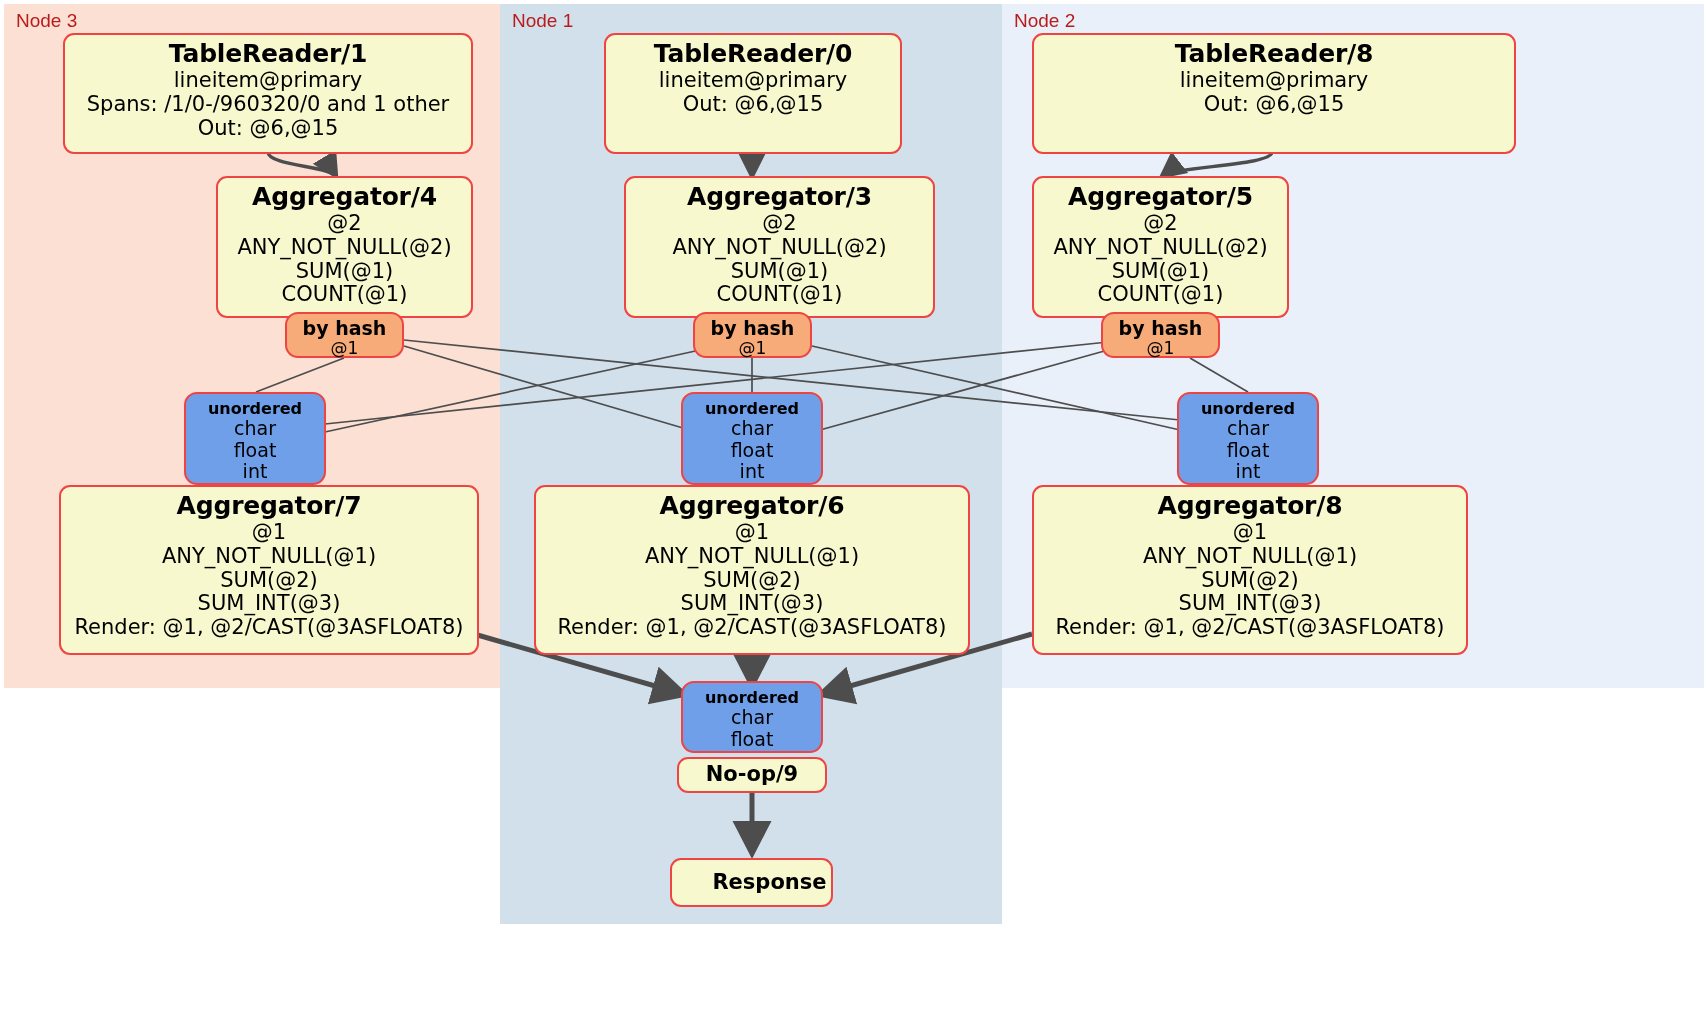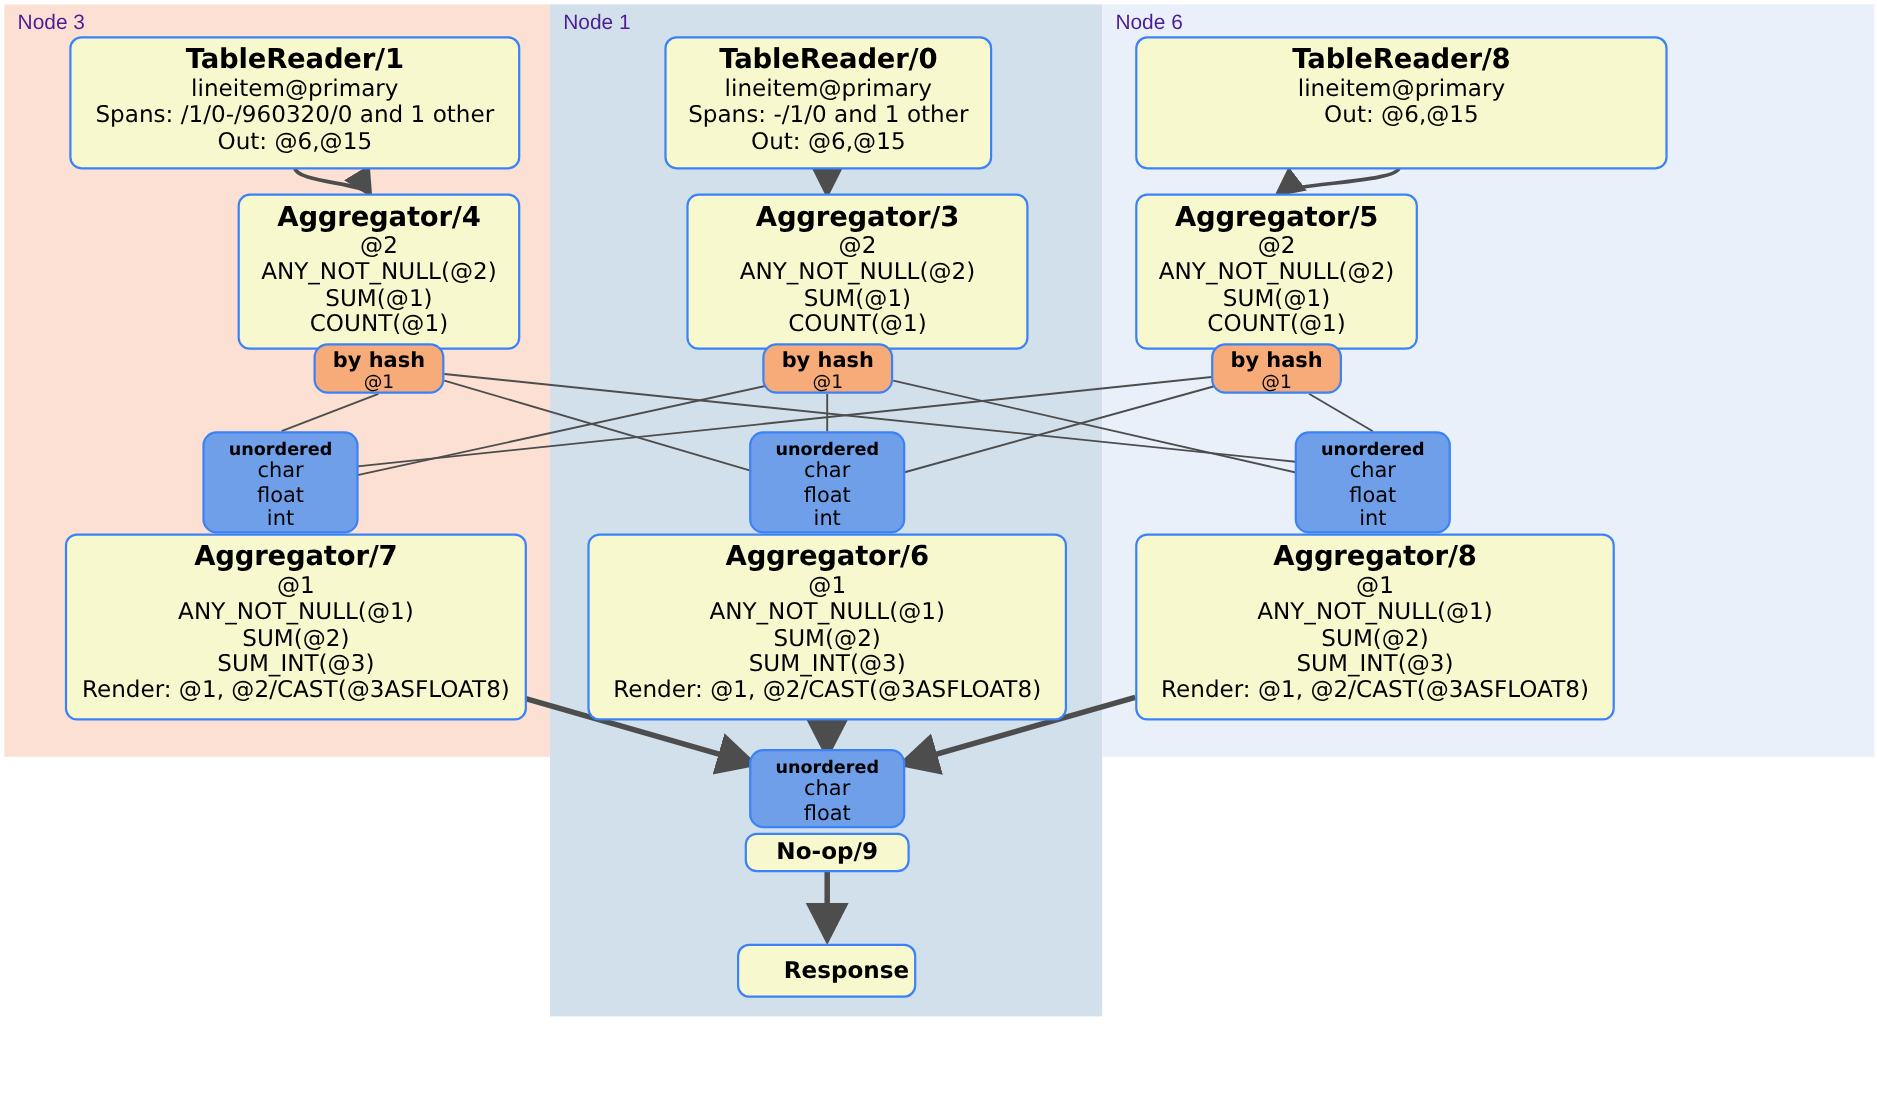--- a/index.html
+++ b/index.html
@@ -25,21 +25,21 @@
   
   .node-panel {
     position: absolute;
     box-sizing: border-box;
   }
   .node-panel .panel-label {
     position: absolute;
     left: 12px;
     top: 6px;
     font-size: 19px;
-    color: #4c1d95;
+    color: #b91c1c;
     font-family: "Liberation Sans", sans-serif;
     white-space: nowrap;
   }
 
   #panel-node3 {
     left: 4px; top: 4px;
     width: 496px; height: 684px;
     background: #fbe0d3;
   }
   #panel-node1 {
@@ -50,21 +50,21 @@
   #panel-node2 {
     left: 1002px; top: 4px;
     width: 702px; height: 684px;
     background: #eaf0fa;
   }
 
   
   .box {
     position: absolute;
     box-sizing: border-box;
-    border: 2px solid #3b82f6;
+    border: 2px solid #ef4444;
     border-radius: 11px;
     text-align: center;
     line-height: 1.13;
     color: #000000;
   }
   .proc {
     background: #f8f8cf;
     padding-top: 5px;
   }
   .proc .ttl {
@@ -147,21 +147,21 @@
 
 <div id="canvas">
 
   <div class="node-panel" id="panel-node3">
     <span class="panel-label">Node 3</span>
   </div>
   <div class="node-panel" id="panel-node1">
     <span class="panel-label">Node 1</span>
   </div>
   <div class="node-panel" id="panel-node2">
-    <span class="panel-label">Node 6</span>
+    <span class="panel-label">Node 2</span>
   </div>
 
   <svg class="edges" viewBox="0 0 1706 1016">
     <defs>
       <marker id="arrThick" markerWidth="9" markerHeight="9" refX="6.2" refY="4.5" orient="auto">
         <path d="M0,0.6 L7.6,4.5 L0,8.4 z" fill="#4d4d4d"></path>
       </marker>
       <marker id="arrMed" markerWidth="10" markerHeight="10" refX="6.6" refY="5" orient="auto">
         <path d="M0,1 L8,5 L0,9 z" fill="#4d4d4d"></path>
       </marker>
@@ -222,21 +222,20 @@
     <span class="ln">@1</span>
     <span class="ln">ANY_NOT_NULL(@1)</span>
     <span class="ln">SUM(@2)</span>
     <span class="ln">SUM_INT(@3)</span>
     <span class="ln">Render: @1, @2/CAST(@3ASFLOAT8)</span>
   </div>
 
   <div class="box proc" style="left:604px; top:33px; width:298px; height:121px; z-index:4;">
     <span class="ttl">TableReader/0</span>
     <span class="ln">lineitem@primary</span>
-    <span class="ln">Spans: -/1/0 and 1 other</span>
     <span class="ln">Out: @6,@15</span>
   </div>
 
   <div class="box proc" style="left:624px; top:176px; width:311px; height:142px; z-index:4;">
     <span class="ttl">Aggregator/3</span>
     <span class="ln">@2</span>
     <span class="ln">ANY_NOT_NULL(@2)</span>
     <span class="ln">SUM(@1)</span>
     <span class="ln">COUNT(@1)</span>
   </div>

